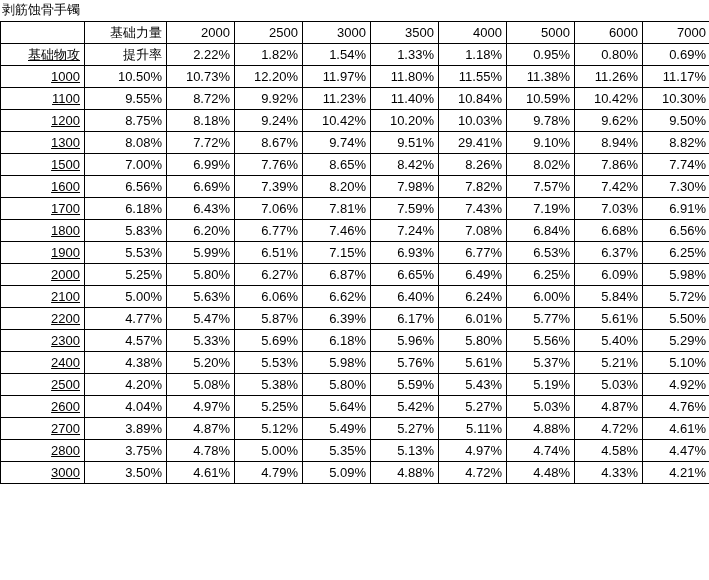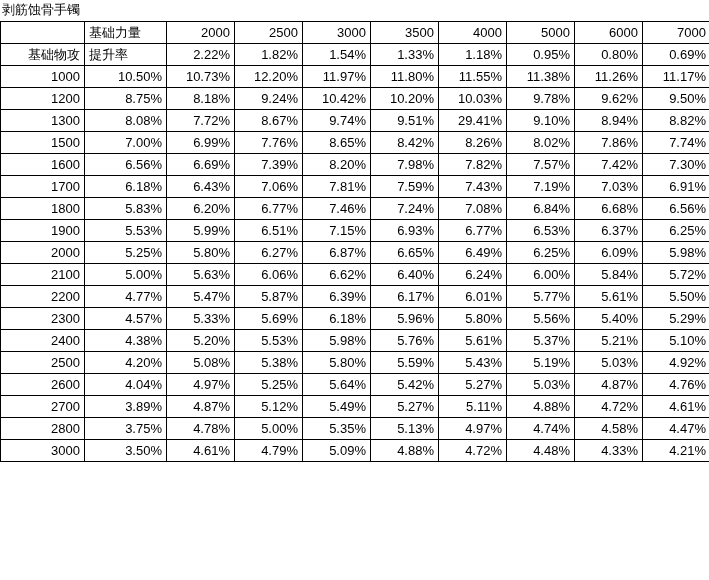--- a/index.html
+++ b/index.html
@@ -36,24 +36,24 @@
     font-size: 13px;
     font-weight: normal;
     height: 21px;
     padding: 0 4px 0 4px;
     white-space: nowrap;
     overflow: hidden;
   }
   .c0 { width: 84px; text-align: right; }
   .c1 { width: 82px; text-align: right; }
   .dcol { width: 68px; text-align: right; }
-  .hdr-label { text-align: left; margin-left: 18px; }
+  .hdr-label { text-align: right; margin-left: 18px; }
   .hdr-num { text-align: right; }
   .corner-blank { border: 1px solid #000000; background: #ffffff; }
-  .rowhead { text-align: right; }
+  .rowhead { text-align: right; text-decoration: underline; }
 </style>
 </head>
 <body>
 
 <div id="page">
 
   <div id="doc-title">剥筋蚀骨手镯</div>
 
   <table>
     <colgroup>
@@ -104,20 +104,32 @@
           <td class="dcol">10.73%</td>
           <td class="dcol">12.20%</td>
           <td class="dcol">11.97%</td>
           <td class="dcol">11.80%</td>
           <td class="dcol">11.55%</td>
           <td class="dcol">11.38%</td>
           <td class="dcol">11.26%</td>
           <td class="dcol">11.17%</td>
         </tr>
         <tr>
+          <td class="rowhead">1100</td>
+          <td class="dcol">9.55%</td>
+          <td class="dcol">8.72%</td>
+          <td class="dcol">9.92%</td>
+          <td class="dcol">11.23%</td>
+          <td class="dcol">11.40%</td>
+          <td class="dcol">10.84%</td>
+          <td class="dcol">10.59%</td>
+          <td class="dcol">10.42%</td>
+          <td class="dcol">10.30%</td>
+        </tr>
+        <tr>
           <td class="rowhead">1200</td>
           <td class="dcol">8.75%</td>
           <td class="dcol">8.18%</td>
           <td class="dcol">9.24%</td>
           <td class="dcol">10.42%</td>
           <td class="dcol">10.20%</td>
           <td class="dcol">10.03%</td>
           <td class="dcol">9.78%</td>
           <td class="dcol">9.62%</td>
           <td class="dcol">9.50%</td>

